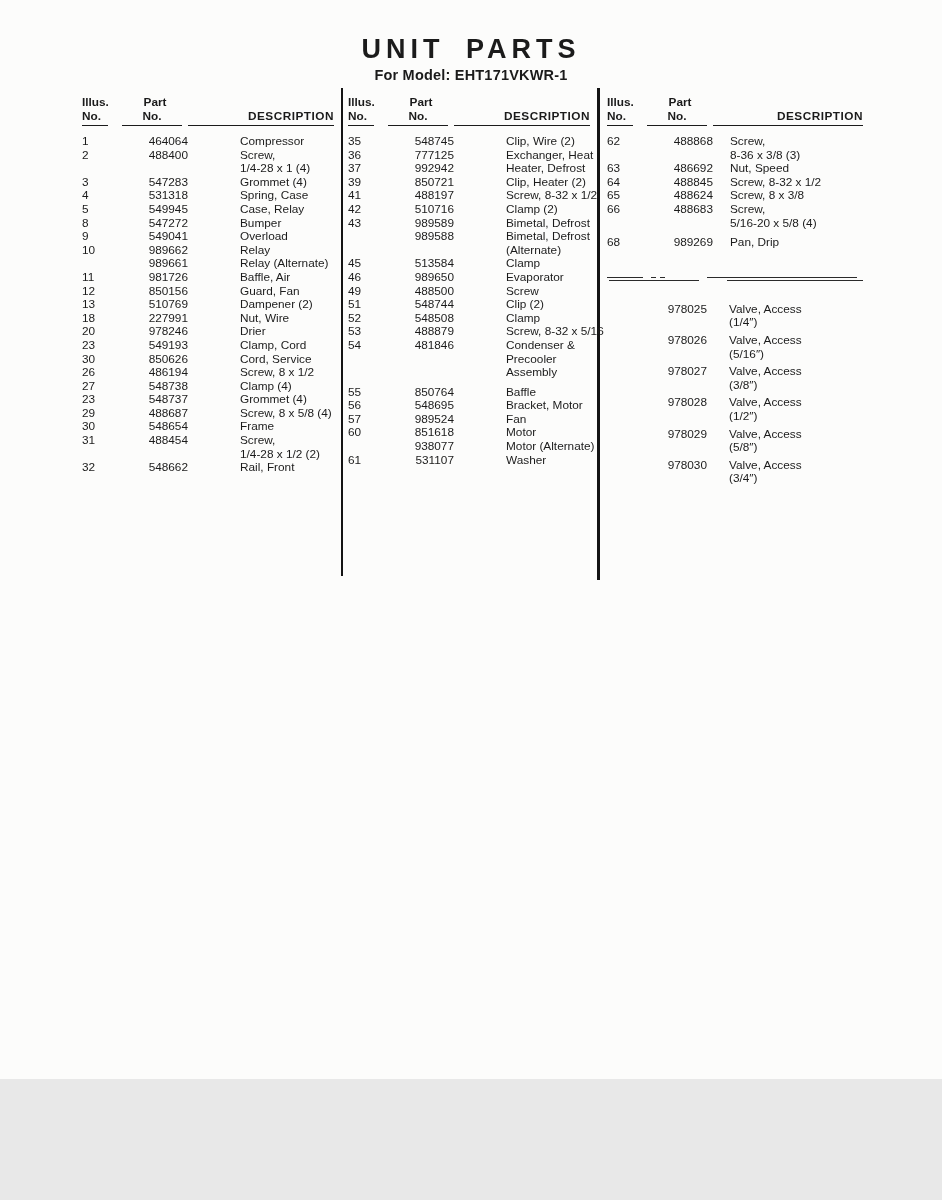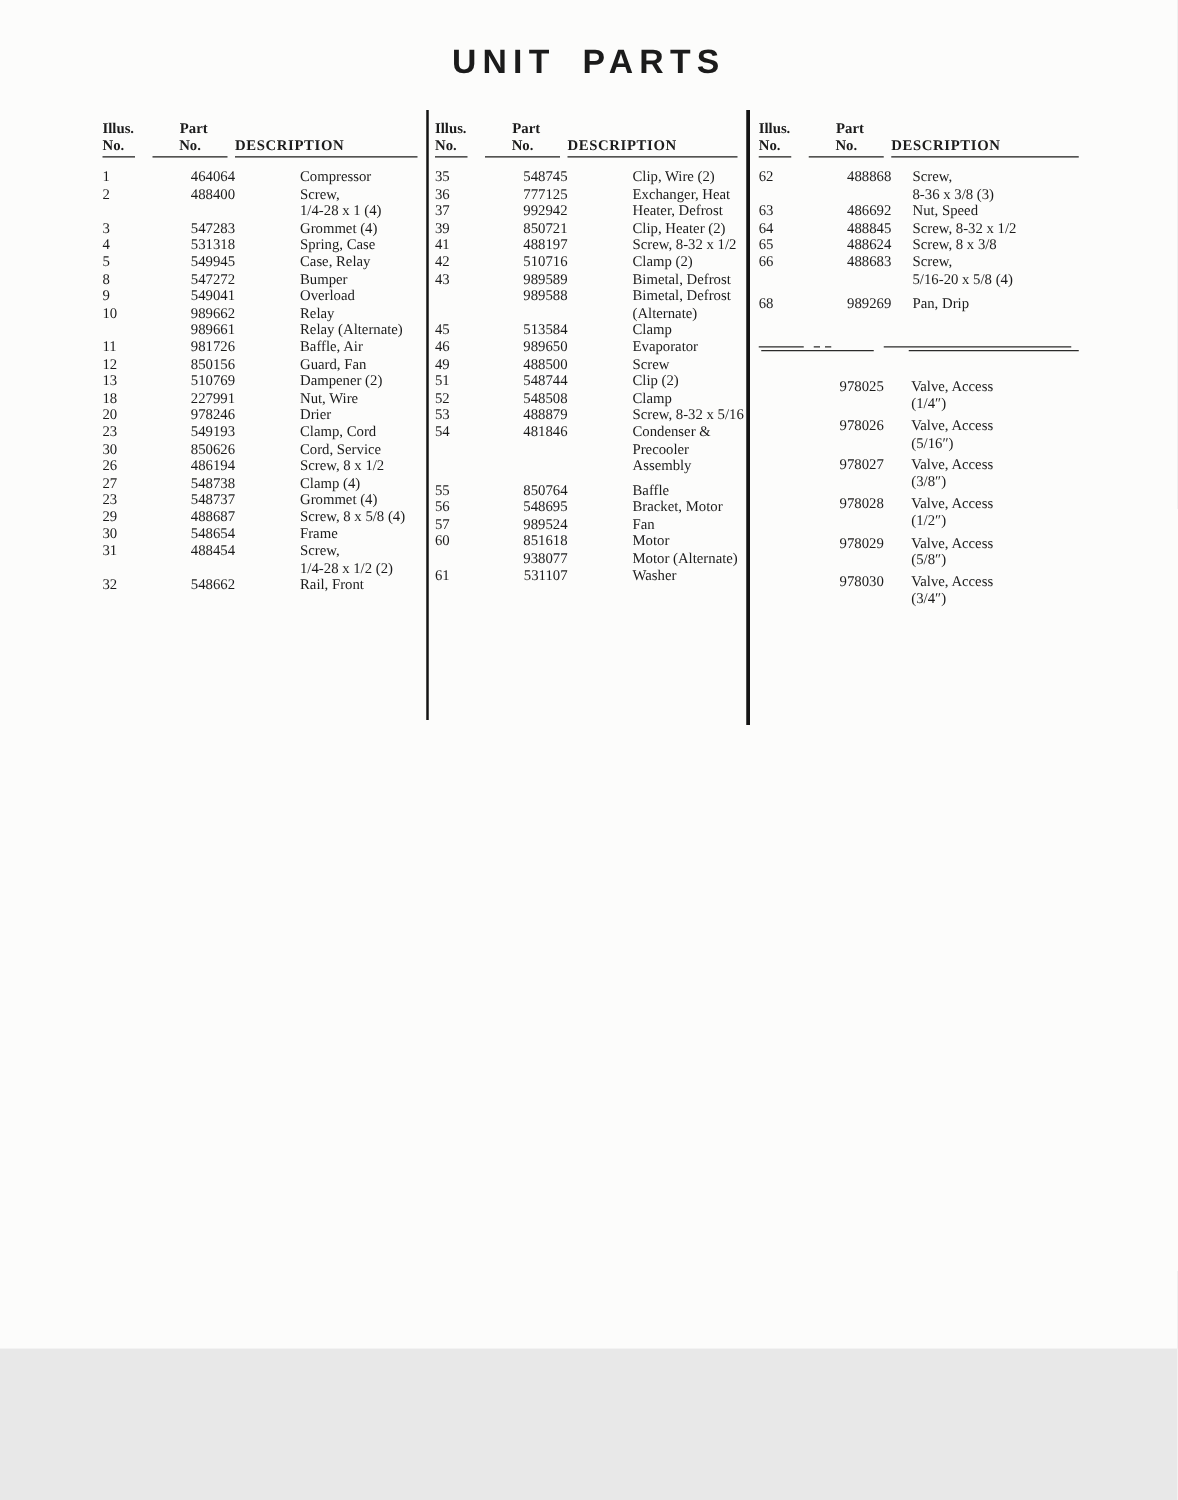--- a/index.html
+++ b/index.html
@@ -13,31 +13,31 @@
     font-size:27px;font-weight:bold;letter-spacing:5px;word-spacing:9px;
   }
   .subtitle{
     position:absolute;top:67px;left:0;right:0;text-align:center;
     font-size:14.5px;font-weight:bold;letter-spacing:0.2px;
   }
   .vrule{position:absolute;background:#141414;}
   #vrule-1{left:341px;top:88px;width:2px;height:488px;}
   #vrule-2{left:597px;top:88px;width:2.5px;height:492px;}
 
-  .col{position:absolute;top:96px;font-size:11.8px;line-height:13.6px;font-family:Liberation Serif, serif;}
+  .col{position:absolute;top:96px;font-size:11.8px;line-height:13.6px;}
   #col-a{left:82px;width:252px;}
   #col-b{left:348px;width:242px;}
   #col-c{left:607px;width:256px;}
 
   .hdr{display:grid;grid-template-columns:40px 66px 1fr;font-weight:bold;margin-bottom:9px;}
   .hdr .c{display:flex;flex-direction:column;}
   .hdr .l1{height:14px;}
   .hdr .l2{height:15px;border-bottom:1.6px solid #1b1b1b;padding-bottom:0;}
   .hdr .c.part{text-align:center;}
-  .hdr .c.desch{text-align:left;}
+  .hdr .c.desch{text-align:right;}
   .hdr .c.illus .l2{width:26px;}
   .hdr .c.part .l2{margin-right:6px;}
   .hdr .c.desch .l2{letter-spacing:0.5px;}
 
   .prow{display:grid;grid-template-columns:40px 66px 1fr;}
   .prow.gap{margin-top:6px;}
   .prow .part{text-align:right;}
   .prow .desc{padding-left:52px;white-space:nowrap;}
   #col-c .prow .desc{padding-left:17px;}
 
@@ -59,20 +59,21 @@
     font-size:27px;letter-spacing:6px;color:#2b2b2b;
     transform:rotate(-4deg);
   }
 </style>
 </head>
 <body>
 
 <div class="page">
 
   <div class="title">UNIT PARTS</div>
+  <div class="subtitle">For Model: EHT171VKWR-1</div>
 
   <div class="vrule" id="vrule-1"></div>
   <div class="vrule" id="vrule-2"></div>
 
   <div class="col" id="col-a">
     <div class="hdr">
       <div class="c illus">
         <span class="l1">Illus.</span>
         <span class="l2">No.</span>
       </div>

